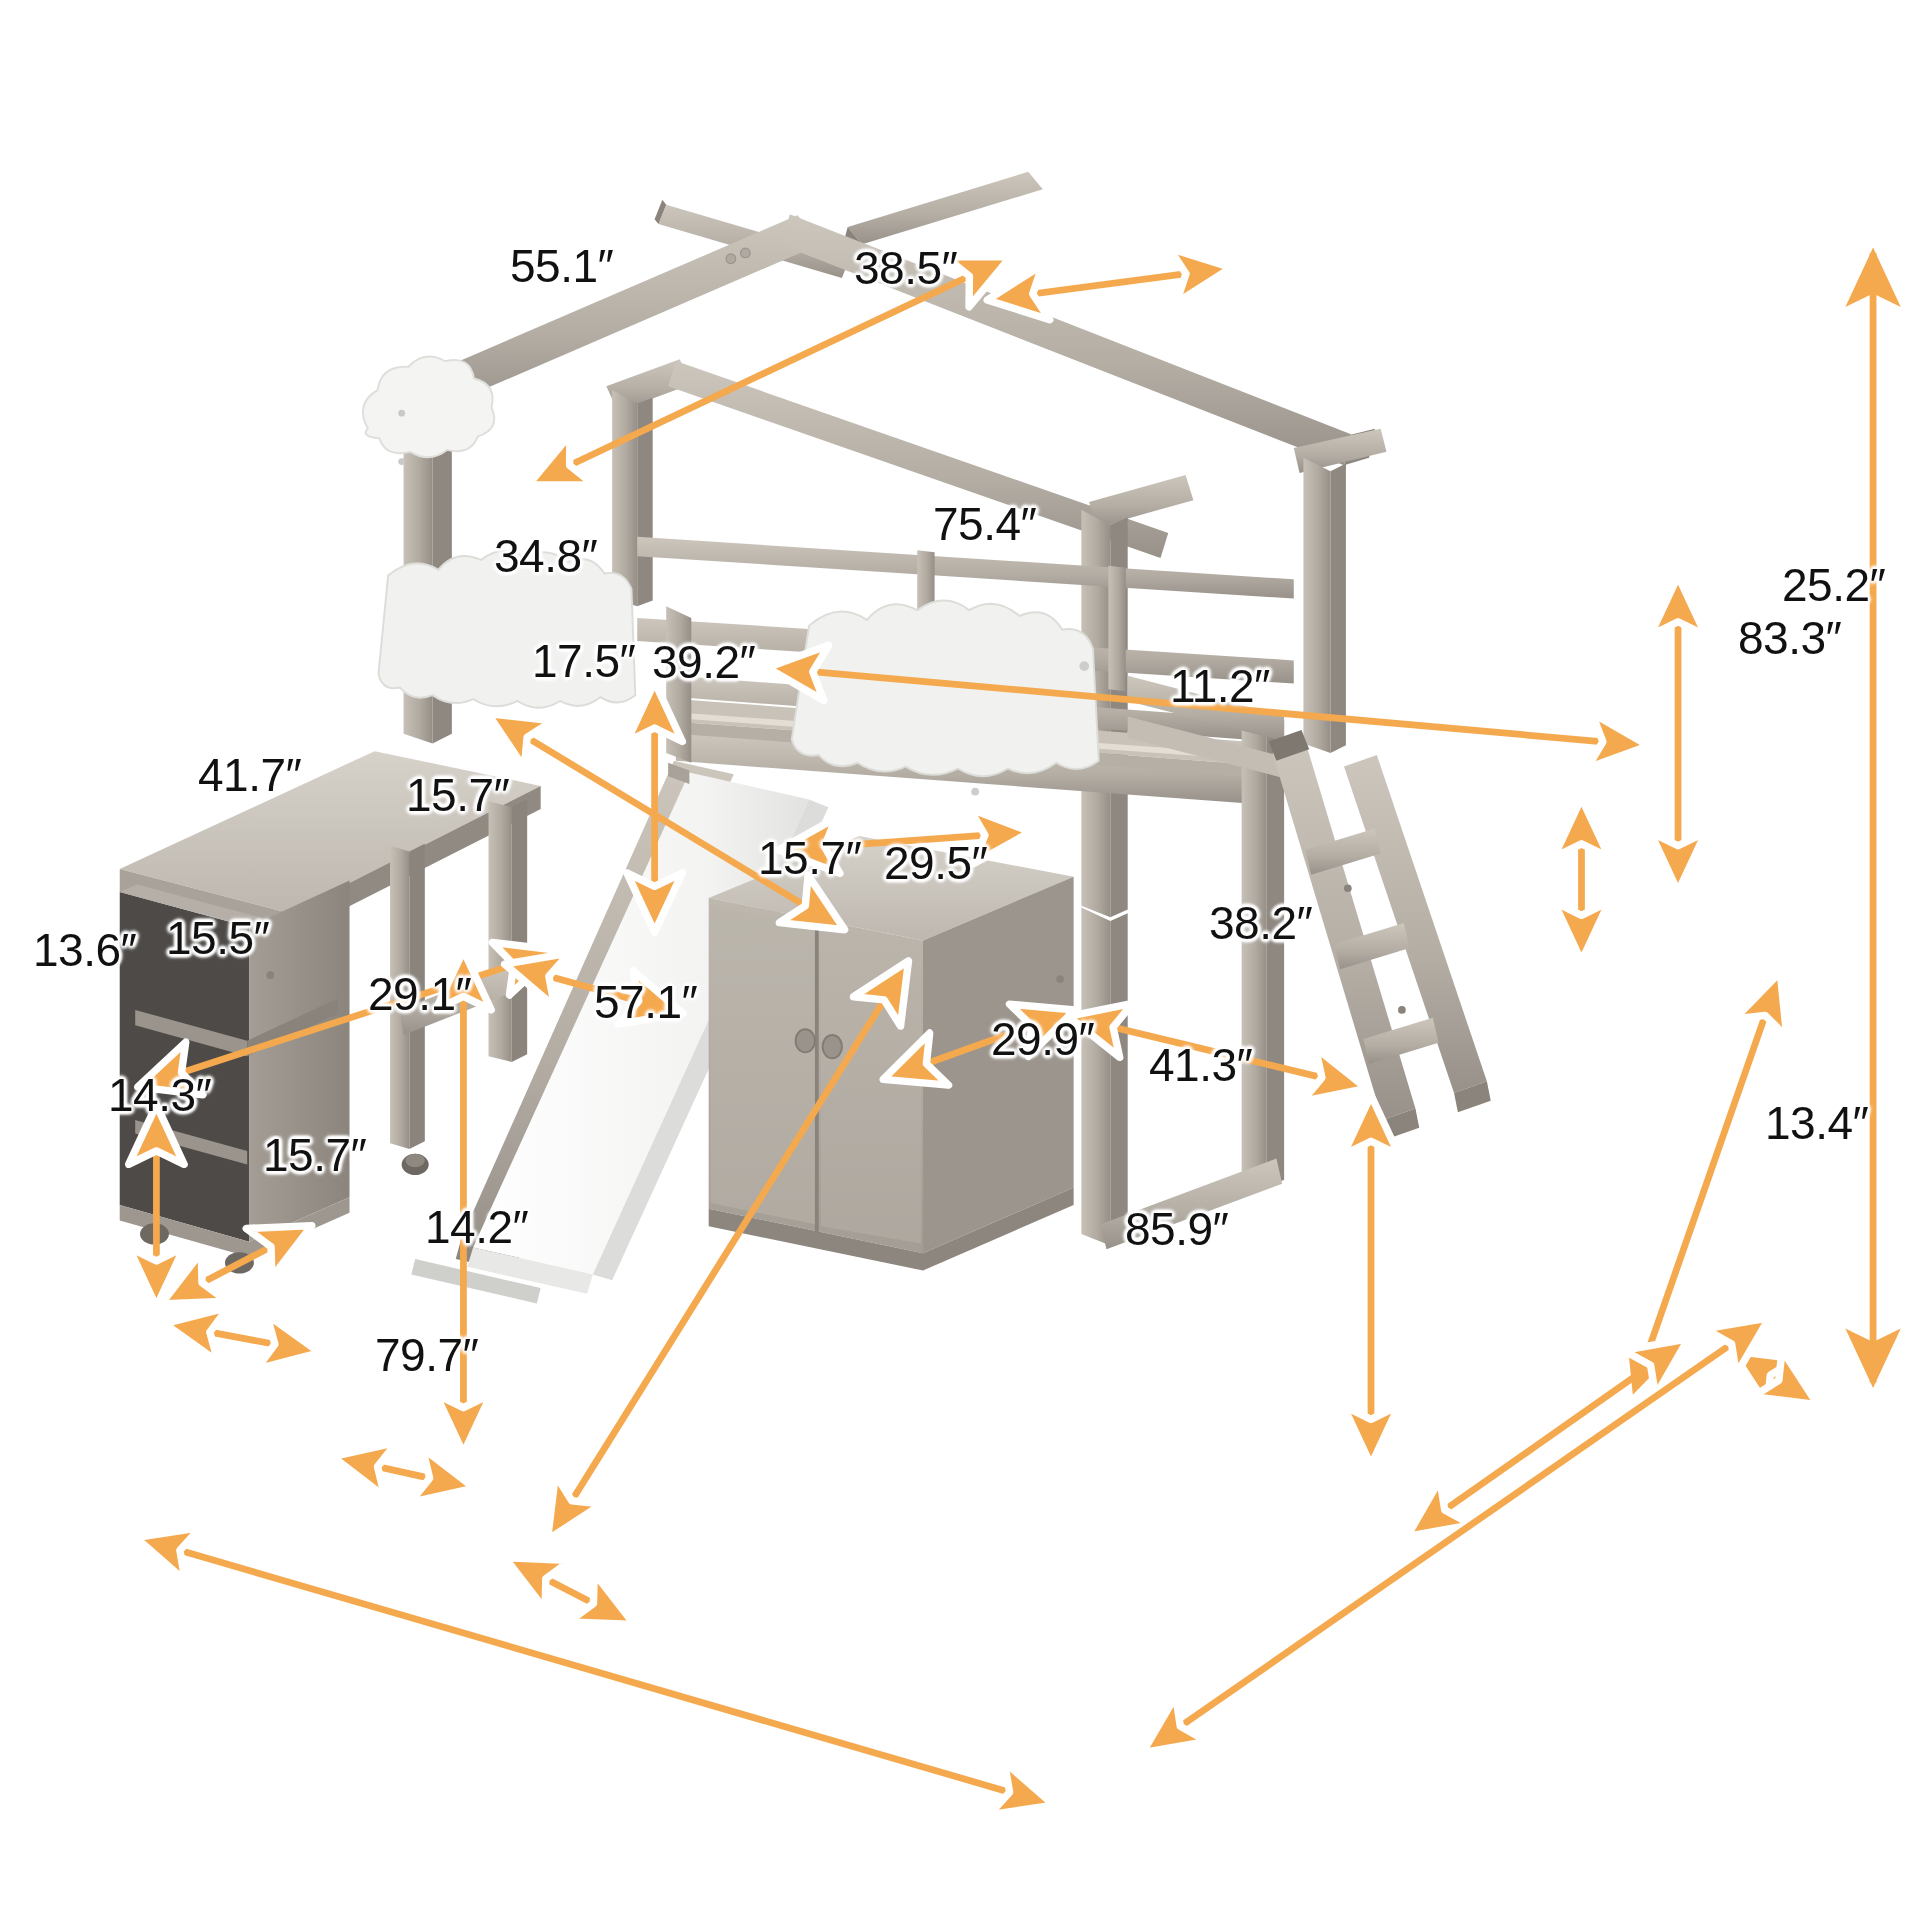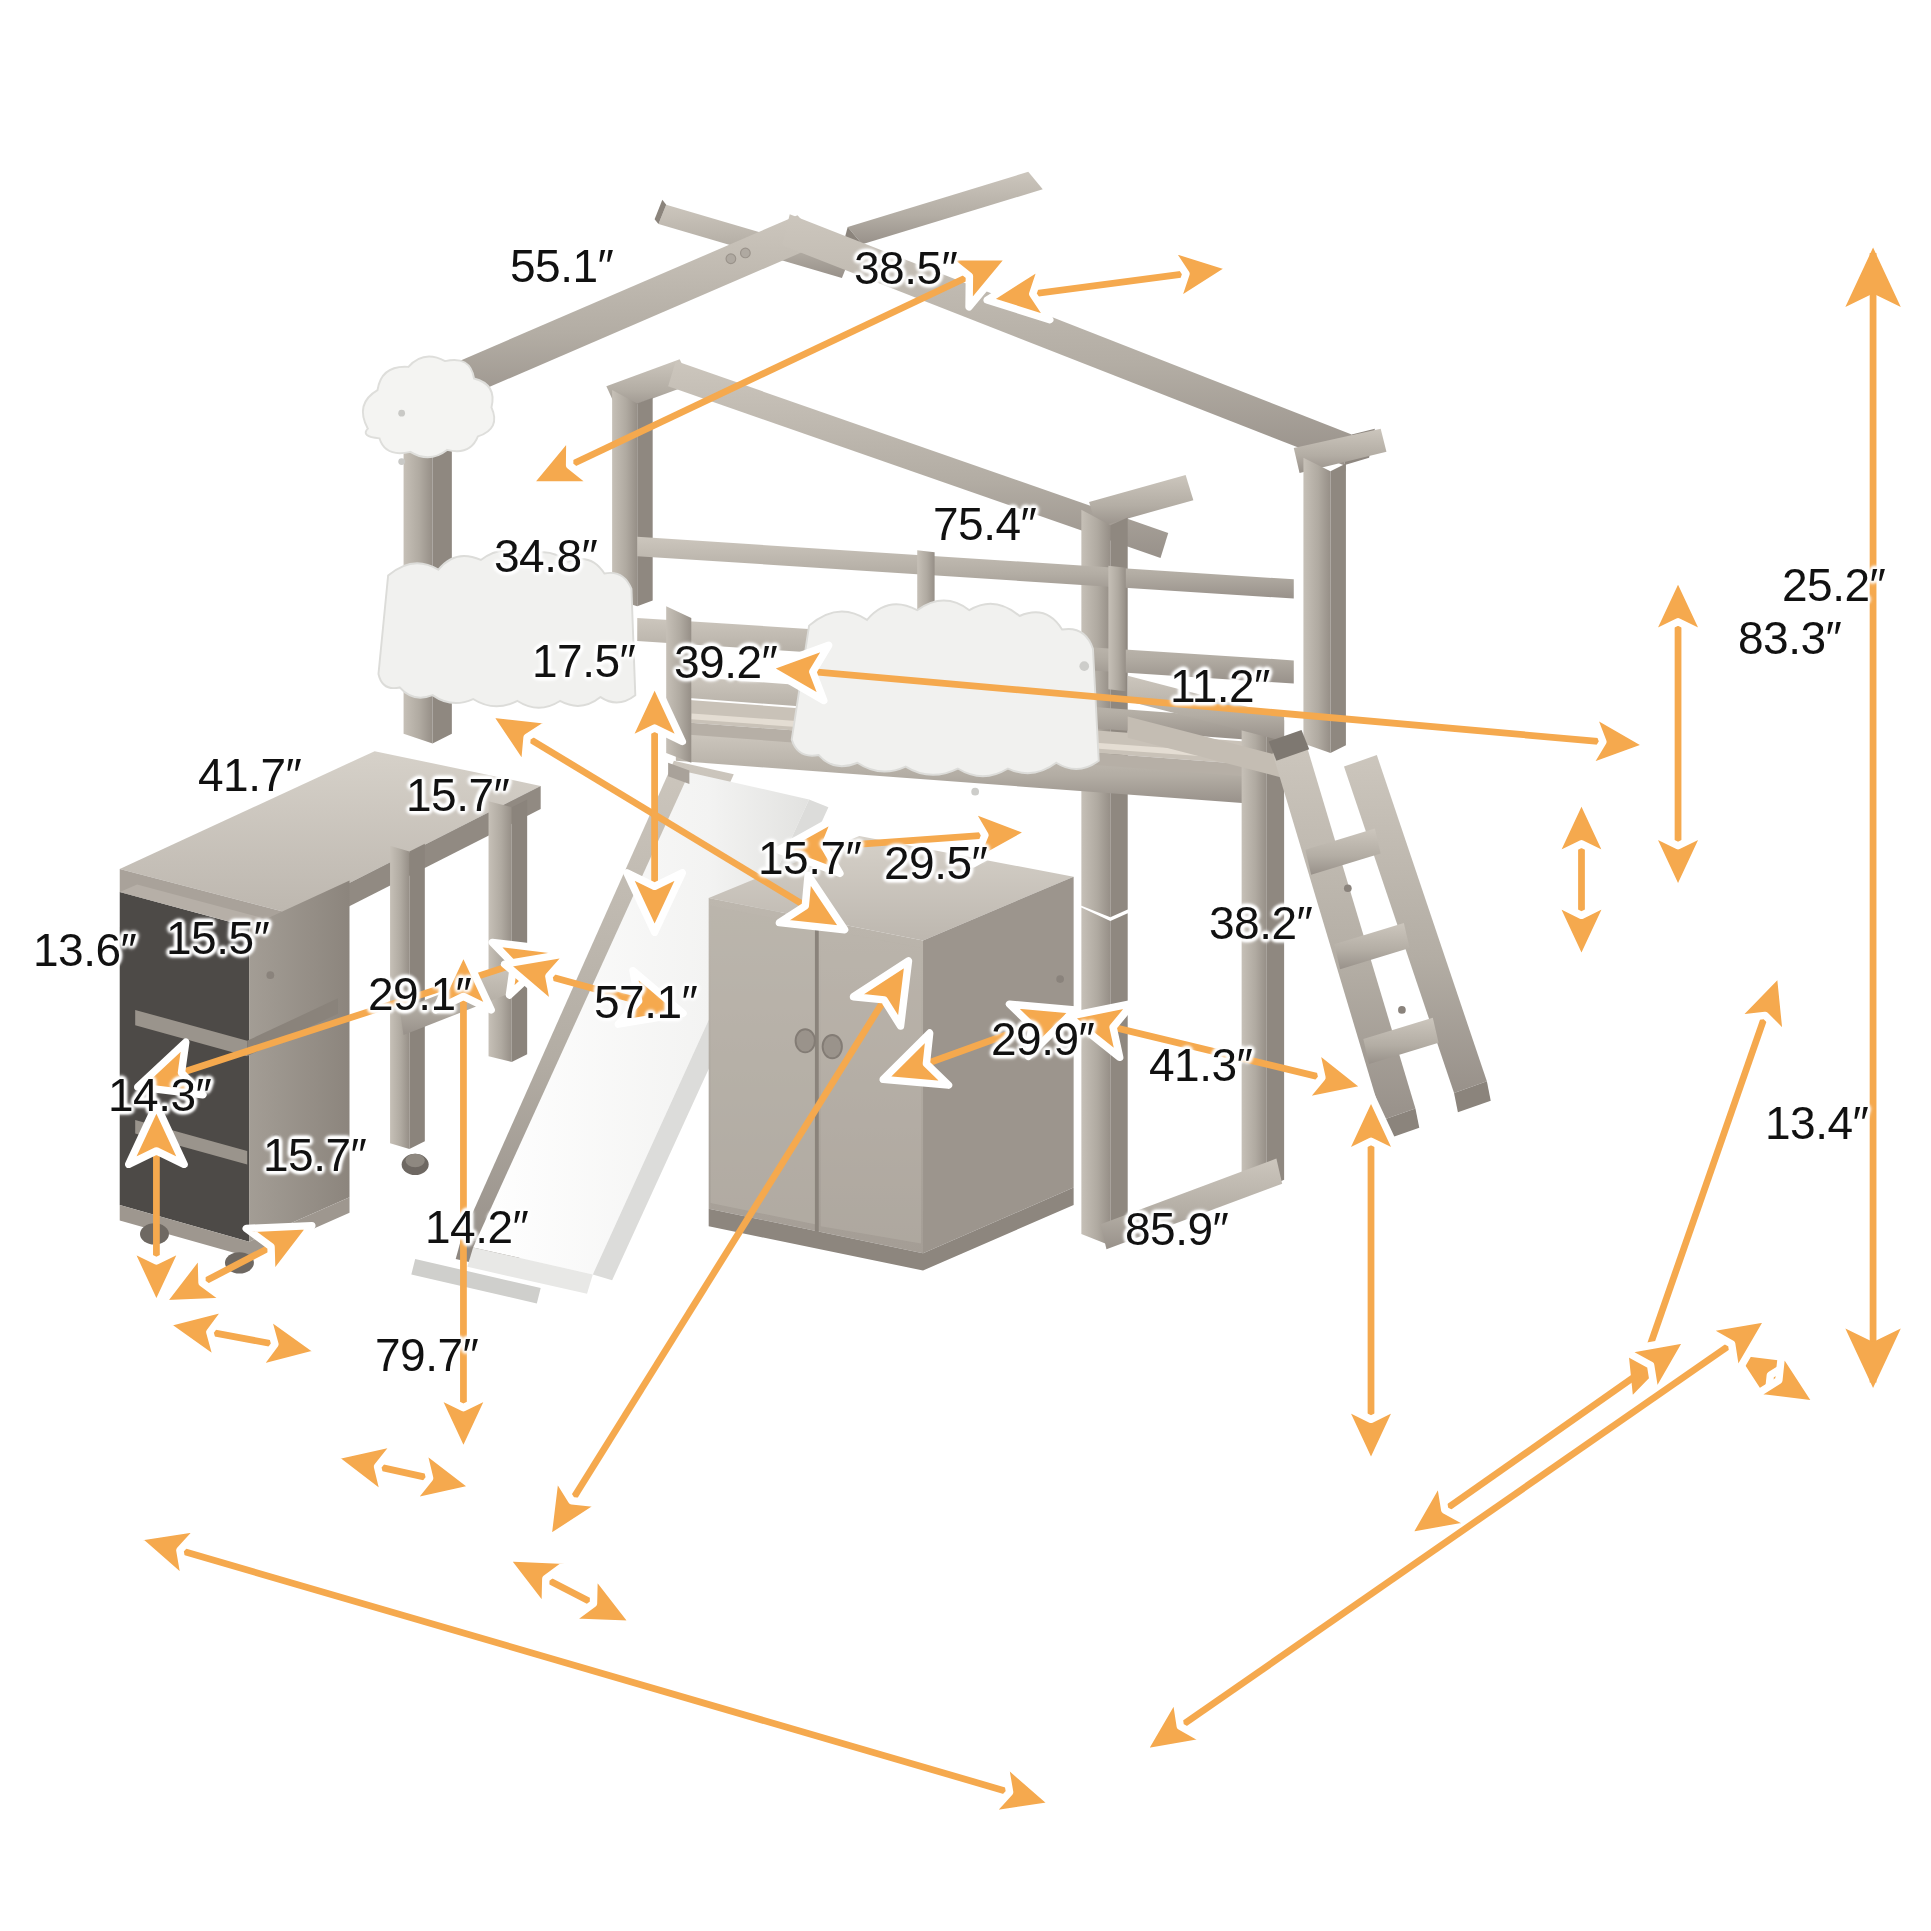--- a/index.html
+++ b/index.html
@@ -289,21 +289,21 @@
       <line x1="1188" y1="1812" x2="1828" y2="1368"></line>
       <line x1="146" y1="1594" x2="1086" y2="1868"></line>
     </g>
   </svg>
 
   <div>
     <span class="dim s48" style="left:510px;  top:239px;">55.1″</span>
     <span class="dim s48" style="left:854px;  top:241px;">38.5″</span>
     <span class="dim s48" style="left:494px;  top:529px;">34.8″</span>
     <span class="dim s48" style="left:532px;  top:634px;">17.5″</span>
-    <span class="dim s48" style="left:674px;  top:635px;">39.2″</span>
+    <span class="dim s48" style="left:652px;  top:635px;">39.2″</span>
     <span class="dim s48" style="left:933px;  top:497px;">75.4″</span>
     <span class="dim s48" style="left:1762px; top:558px;margin-left:20px;">25.2″</span>
     <span class="dim s48" style="left:1738px; top:611px;">83.3″</span>
     <span class="dim s48" style="left:1170px; top:659px;">11.2″</span>
     <span class="dim s48" style="left:198px;  top:748px;">41.7″</span>
     <span class="dim s48" style="left:406px;  top:768px;">15.7″</span>
     <span class="dim s48" style="left:33px;   top:923px;">13.6″</span>
     <span class="dim s48" style="left:166px;  top:911px;text-align:right;">15.5″</span>
     <span class="dim s48" style="left:108px;  top:1033px;margin-top:35px;">14.3″</span>
     <span class="dim s48" style="left:368px;  top:967px;">29.1″</span>

